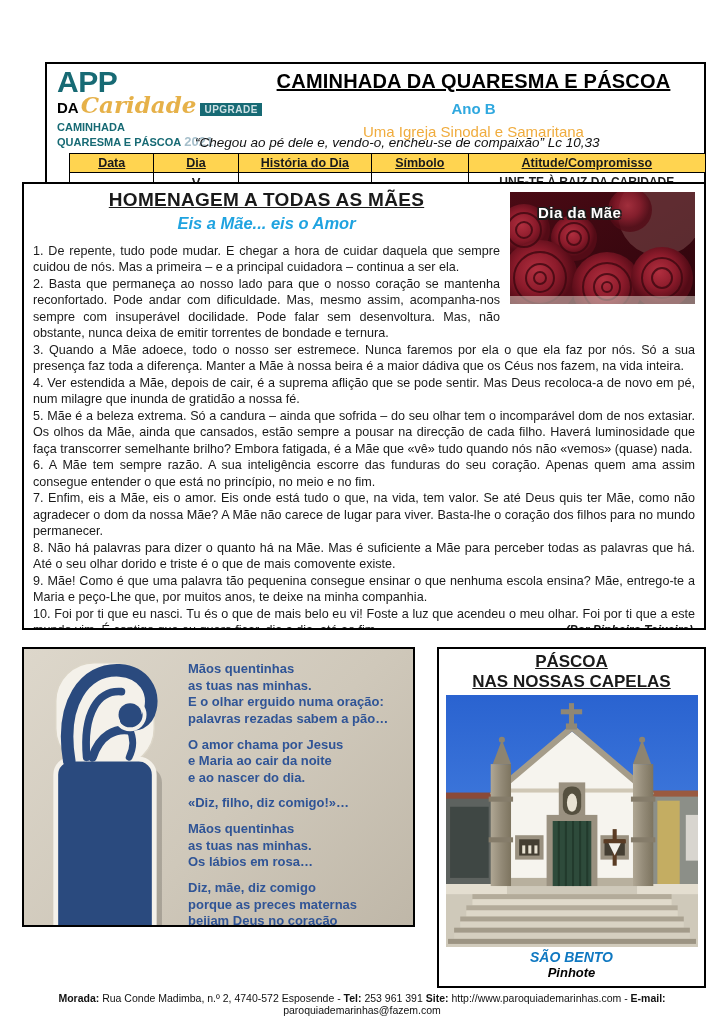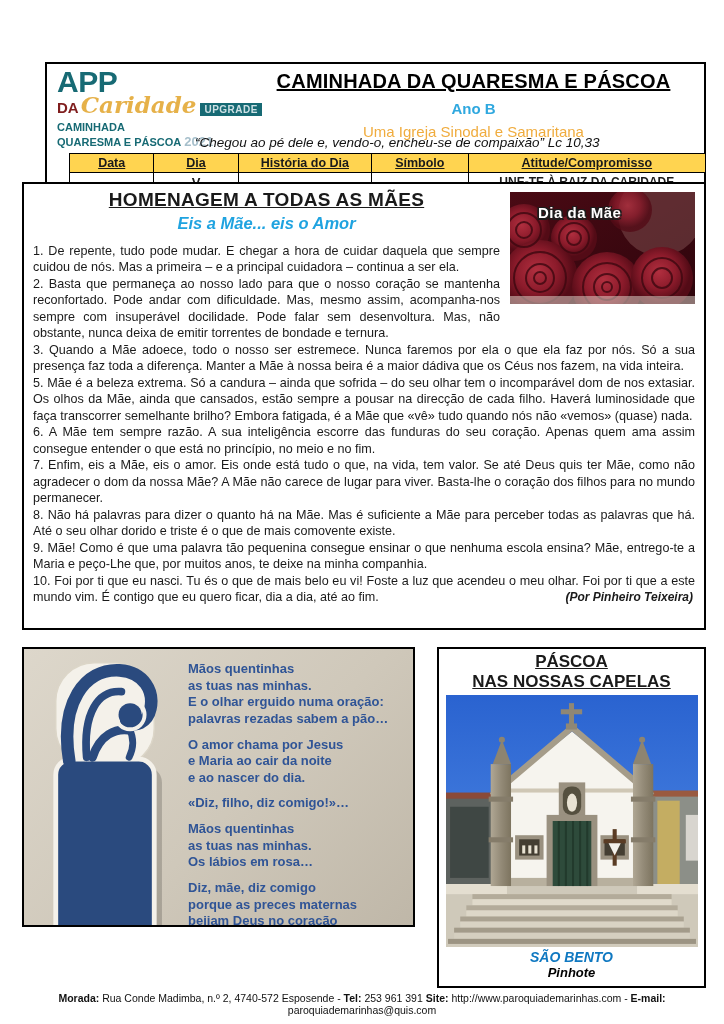--- a/index.html
+++ b/index.html
@@ -8,21 +8,21 @@
     font-family:"Liberation Sans",sans-serif;color:#1a1a1a;overflow:hidden;
   }
   .box{position:absolute;border:2px solid #000;background:#fff;box-sizing:border-box;}
 
   
   #header-box{left:45px;top:62px;width:661px;padding:4px 4px 5px 6px;}
   .hdr-row{display:flex;}
   .logo-col{width:190px;flex:0 0 190px;padding-left:4px;}
   .logo-app{font-size:30px;font-weight:800;color:#176a74;line-height:.95;letter-spacing:-.5px;}
   .logo-line2{display:flex;align-items:baseline;margin-top:-4px;}
-  .logo-da{font-size:15px;color:#7f1d1d;font-weight:600;text-align:right;}
+  .logo-da{font-size:15px;color:#000000;font-weight:600;text-align:right;}
   .logo-caridade{font-family:"DejaVu Serif",serif;font-style:italic;font-weight:bold;
     font-size:23px;color:#e6b149;margin-left:2px;line-height:1;}
   .logo-upgrade{font-size:10px;font-weight:700;background:#176a74;color:#cfe2e6;
     padding:1px 4px;margin-left:4px;letter-spacing:.5px;}
   .logo-caminhada{font-size:11px;font-weight:800;color:#176a74;margin-top:5px;line-height:1.25;}
   .logo-year{font-size:13px;font-weight:600;color:#a6bfcb;margin-left:3px;}
   .title-col{flex:1;text-align:center;padding-top:2px;}
   .main-title{font-size:20px;font-weight:800;text-decoration:underline;color:#000;letter-spacing:.2px;}
   .ano-b{font-size:15px;font-weight:700;color:#2fa8df;margin-top:7px;}
   .igreja{font-size:15px;font-weight:400;color:#f0ac3e;margin-top:6px;}
@@ -166,20 +166,21 @@
     <div class="roses-caption">Dia da Mãe</div>
   </div>
 
   <div class="art-title">HOMENAGEM A TODAS AS MÃES</div>
   <div class="art-subtitle">Eis a Mãe... eis o Amor</div>
 
   <div class="art-body">
     <p>1. De repente, tudo pode mudar. E chegar a hora de cuidar daquela que sempre cuidou de nós. Mas a primeira – e a principal cuidadora – continua a ser ela.</p>
     <p>2. Basta que permaneça ao nosso lado para que o nosso coração se mantenha reconfortado. Pode andar com dificuldade. Mas, mesmo assim, acompanha-nos sempre com insuperável docilidade. Pode falar sem desenvoltura. Mas, não obstante, nunca deixa de emitir torrentes de bondade e ternura.</p>
     <p>3. Quando a Mãe adoece, todo o nosso ser estremece. Nunca faremos por ela o que ela faz por nós. Só a sua presença faz toda a diferença. Manter a Mãe à nossa beira é a maior dádiva que os Céus nos fazem, na vida inteira.</p>
+    <p>4. Ver estendida a Mãe, depois de cair, é a suprema aflição que se pode sentir. Mas Deus recoloca-a de novo em pé, num milagre que inunda de gratidão a nossa fé.</p>
     <p>5. Mãe é a beleza extrema. Só a candura – ainda que sofrida – do seu olhar tem o incomparável dom de nos extasiar. Os olhos da Mãe, ainda que cansados, estão sempre a pousar na direcção de cada filho. Haverá luminosidade que faça transcorrer semelhante brilho? Embora fatigada, é a Mãe que «vê» tudo quando nós não «vemos» (quase) nada.</p>
     <p>6. A Mãe tem sempre razão. A sua inteligência escorre das funduras do seu coração. Apenas quem ama assim consegue entender o que está no princípio, no meio e no fim.</p>
     <p>7. Enfim, eis a Mãe, eis o amor. Eis onde está tudo o que, na vida, tem valor. Se até Deus quis ter Mãe, como não agradecer o dom da nossa Mãe? A Mãe não carece de lugar para viver. Basta-lhe o coração dos filhos para no mundo permanecer.</p>
     <p>8. Não há palavras para dizer o quanto há na Mãe. Mas é suficiente a Mãe para perceber todas as palavras que há. Até o seu olhar dorido e triste é o que de mais comovente existe.</p>
     <p>9. Mãe! Como é que uma palavra tão pequenina consegue ensinar o que nenhuma escola ensina? Mãe, entrego-te a Maria e peço-Lhe que, por muitos anos, te deixe na minha companhia.</p>
     <p>10. Foi por ti que eu nasci. Tu és o que de mais belo eu vi! Foste a luz que acendeu o meu olhar. Foi por ti que a este mundo vim. É contigo que eu quero ficar, dia a dia, até ao fim.</p>
     <div class="attribution">(Por Pinheiro Teixeira)</div>
   </div>
 </div>
 
@@ -325,14 +326,14 @@
         <rect x="155" y="142" width="22" height="4" fill="#5a3c24"></rect>
         <path d="M160,146 l6,12 l6,-12 z" fill="#f2f0ea"></path>
       </g>
     </svg>
   </div>
   <div class="chapel-name">SÃO BENTO</div>
   <div class="chapel-place">Pinhote</div>
 </div>
 
 <div id="footer-line">
-  <b>Morada: </b><span>Rua Conde Madimba, n.º 2, 4740-572 Esposende - </span><b>Tel: </b><span>253 961 391   </span><b>Site: </b><span>http://www.paroquiademarinhas.com - </span><b>E-mail: </b><span>paroquiademarinhas@quis.com</span>
+  <b>Morada: </b><span>Rua Conde Madimba, n.º 2, 4740-572 Esposende - </span><b>Tel: </b><span>253 961 391   </span><b>Site: </b><span>http://www.paroquiademarinhas.com - </span><b>E-mail: </b><span>paroquiademarinhas@fazem.com</span>
 </div>
 
 </body></html>

